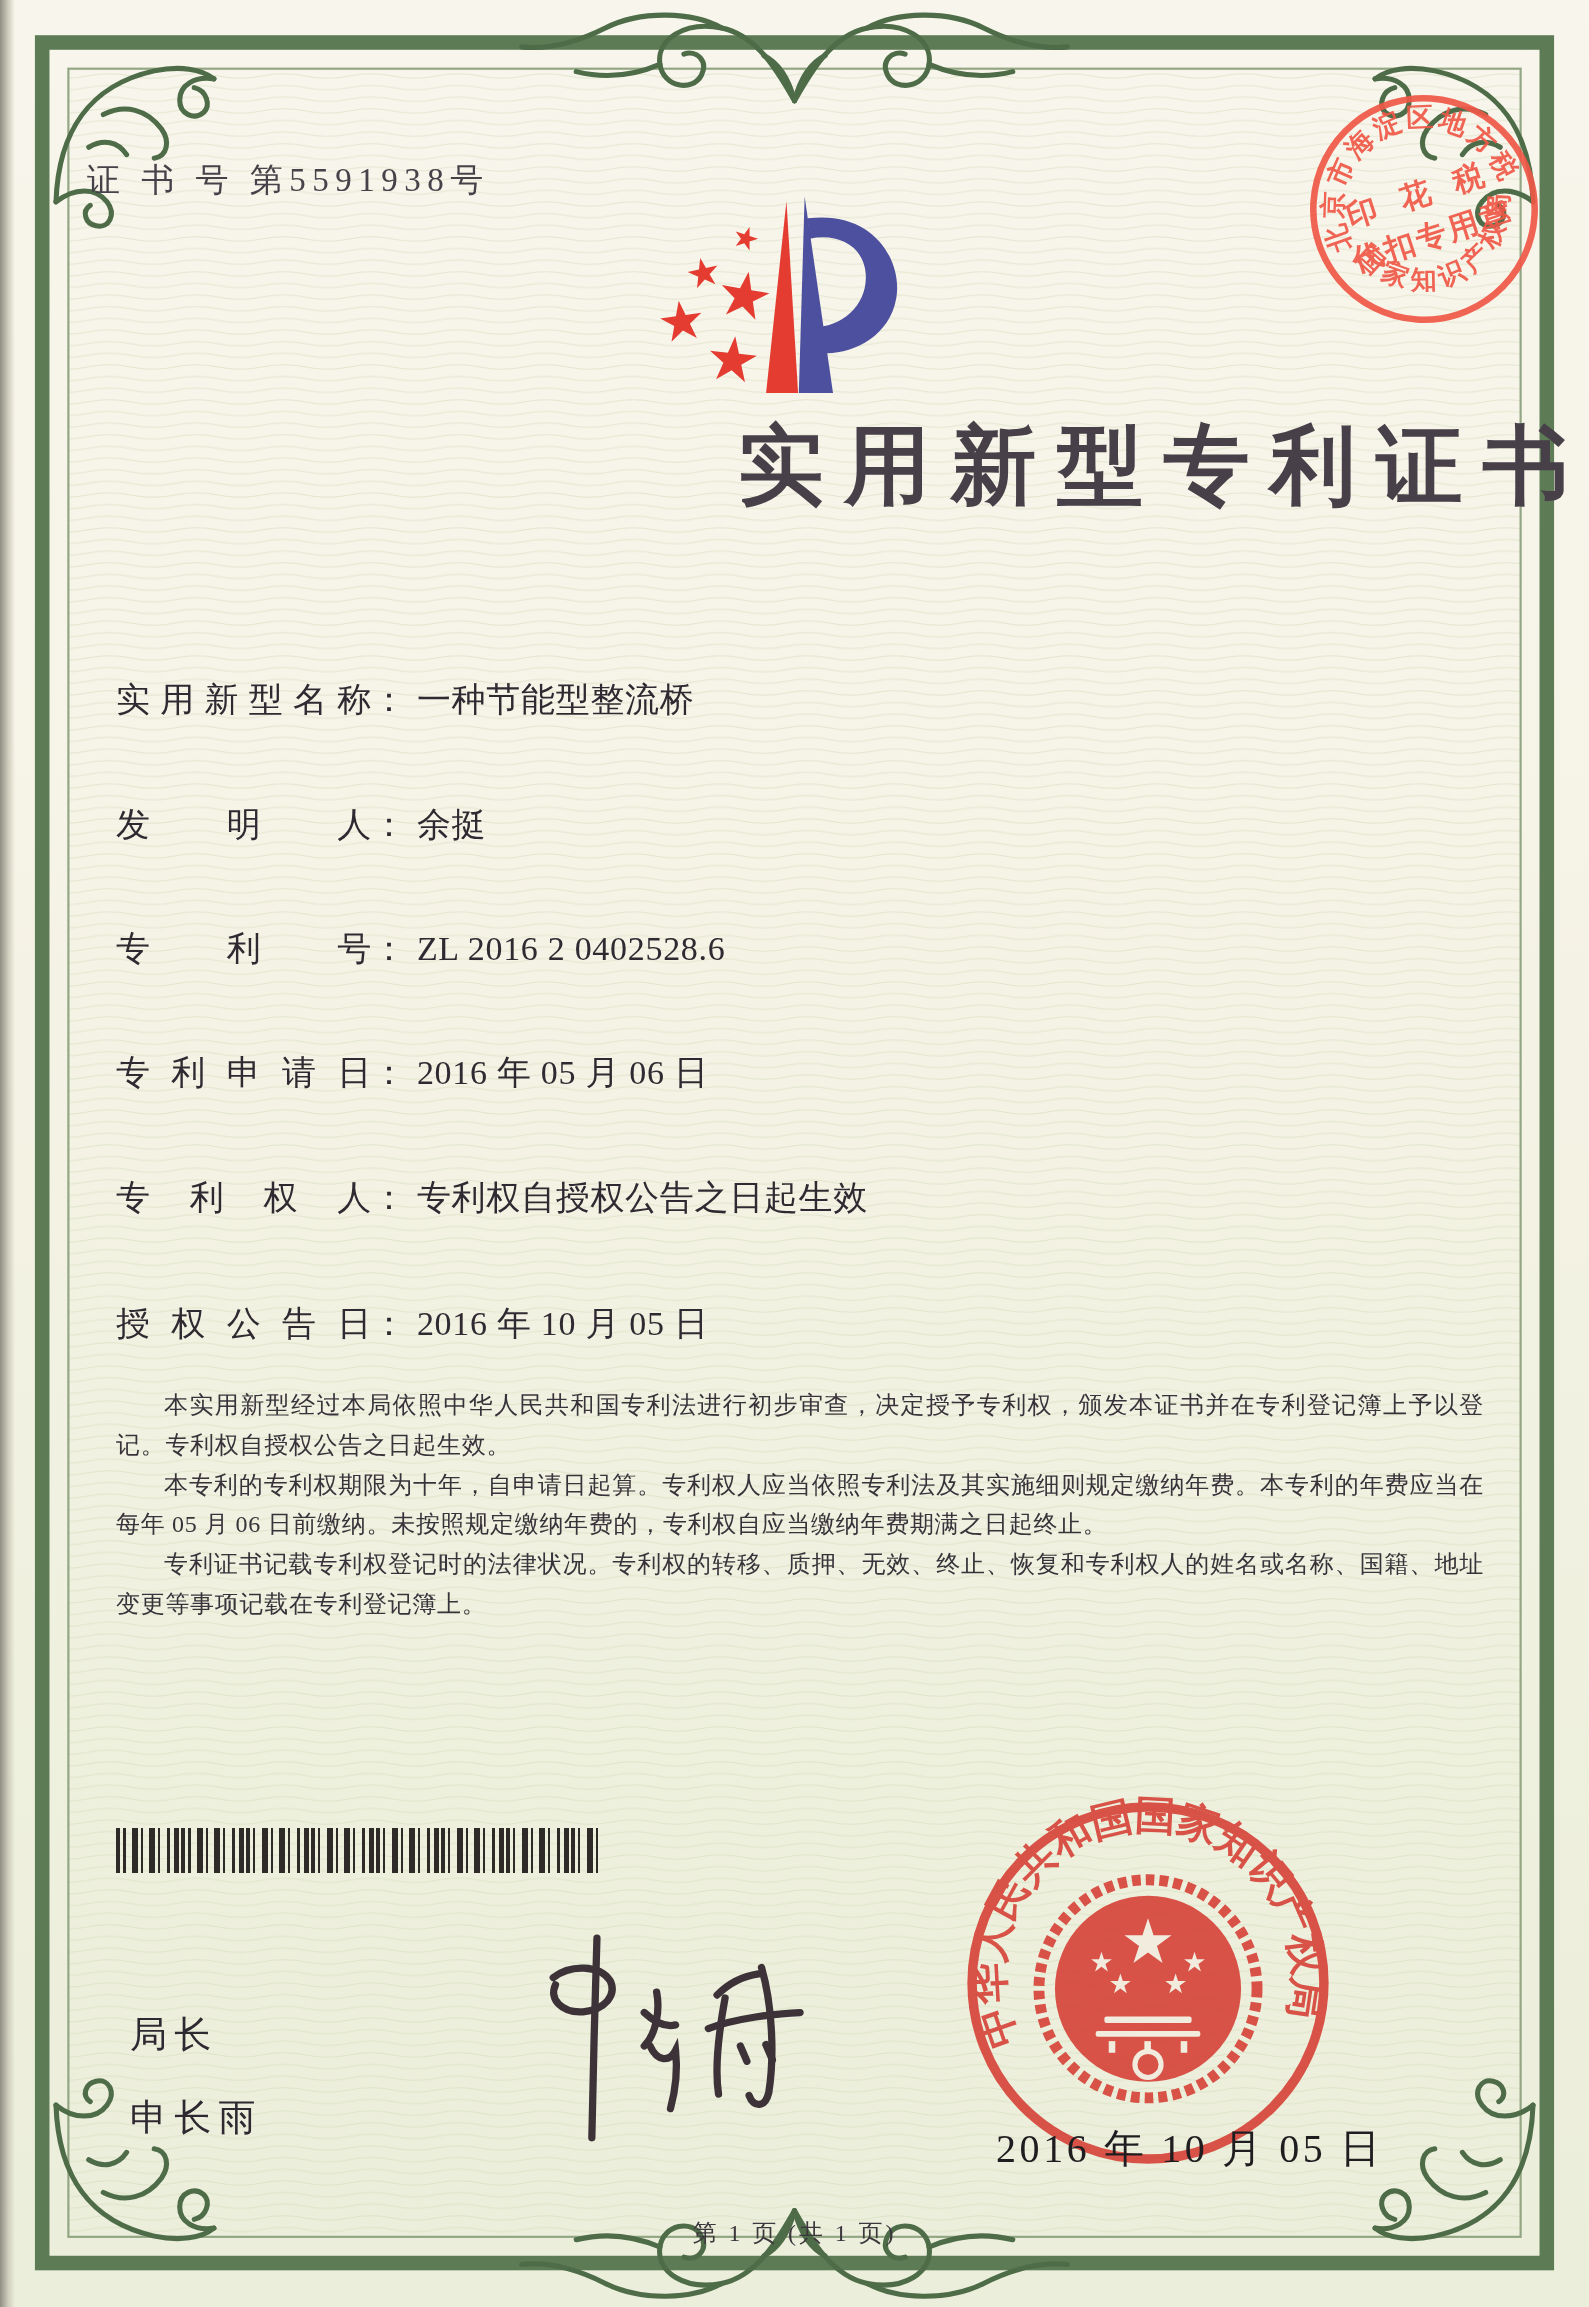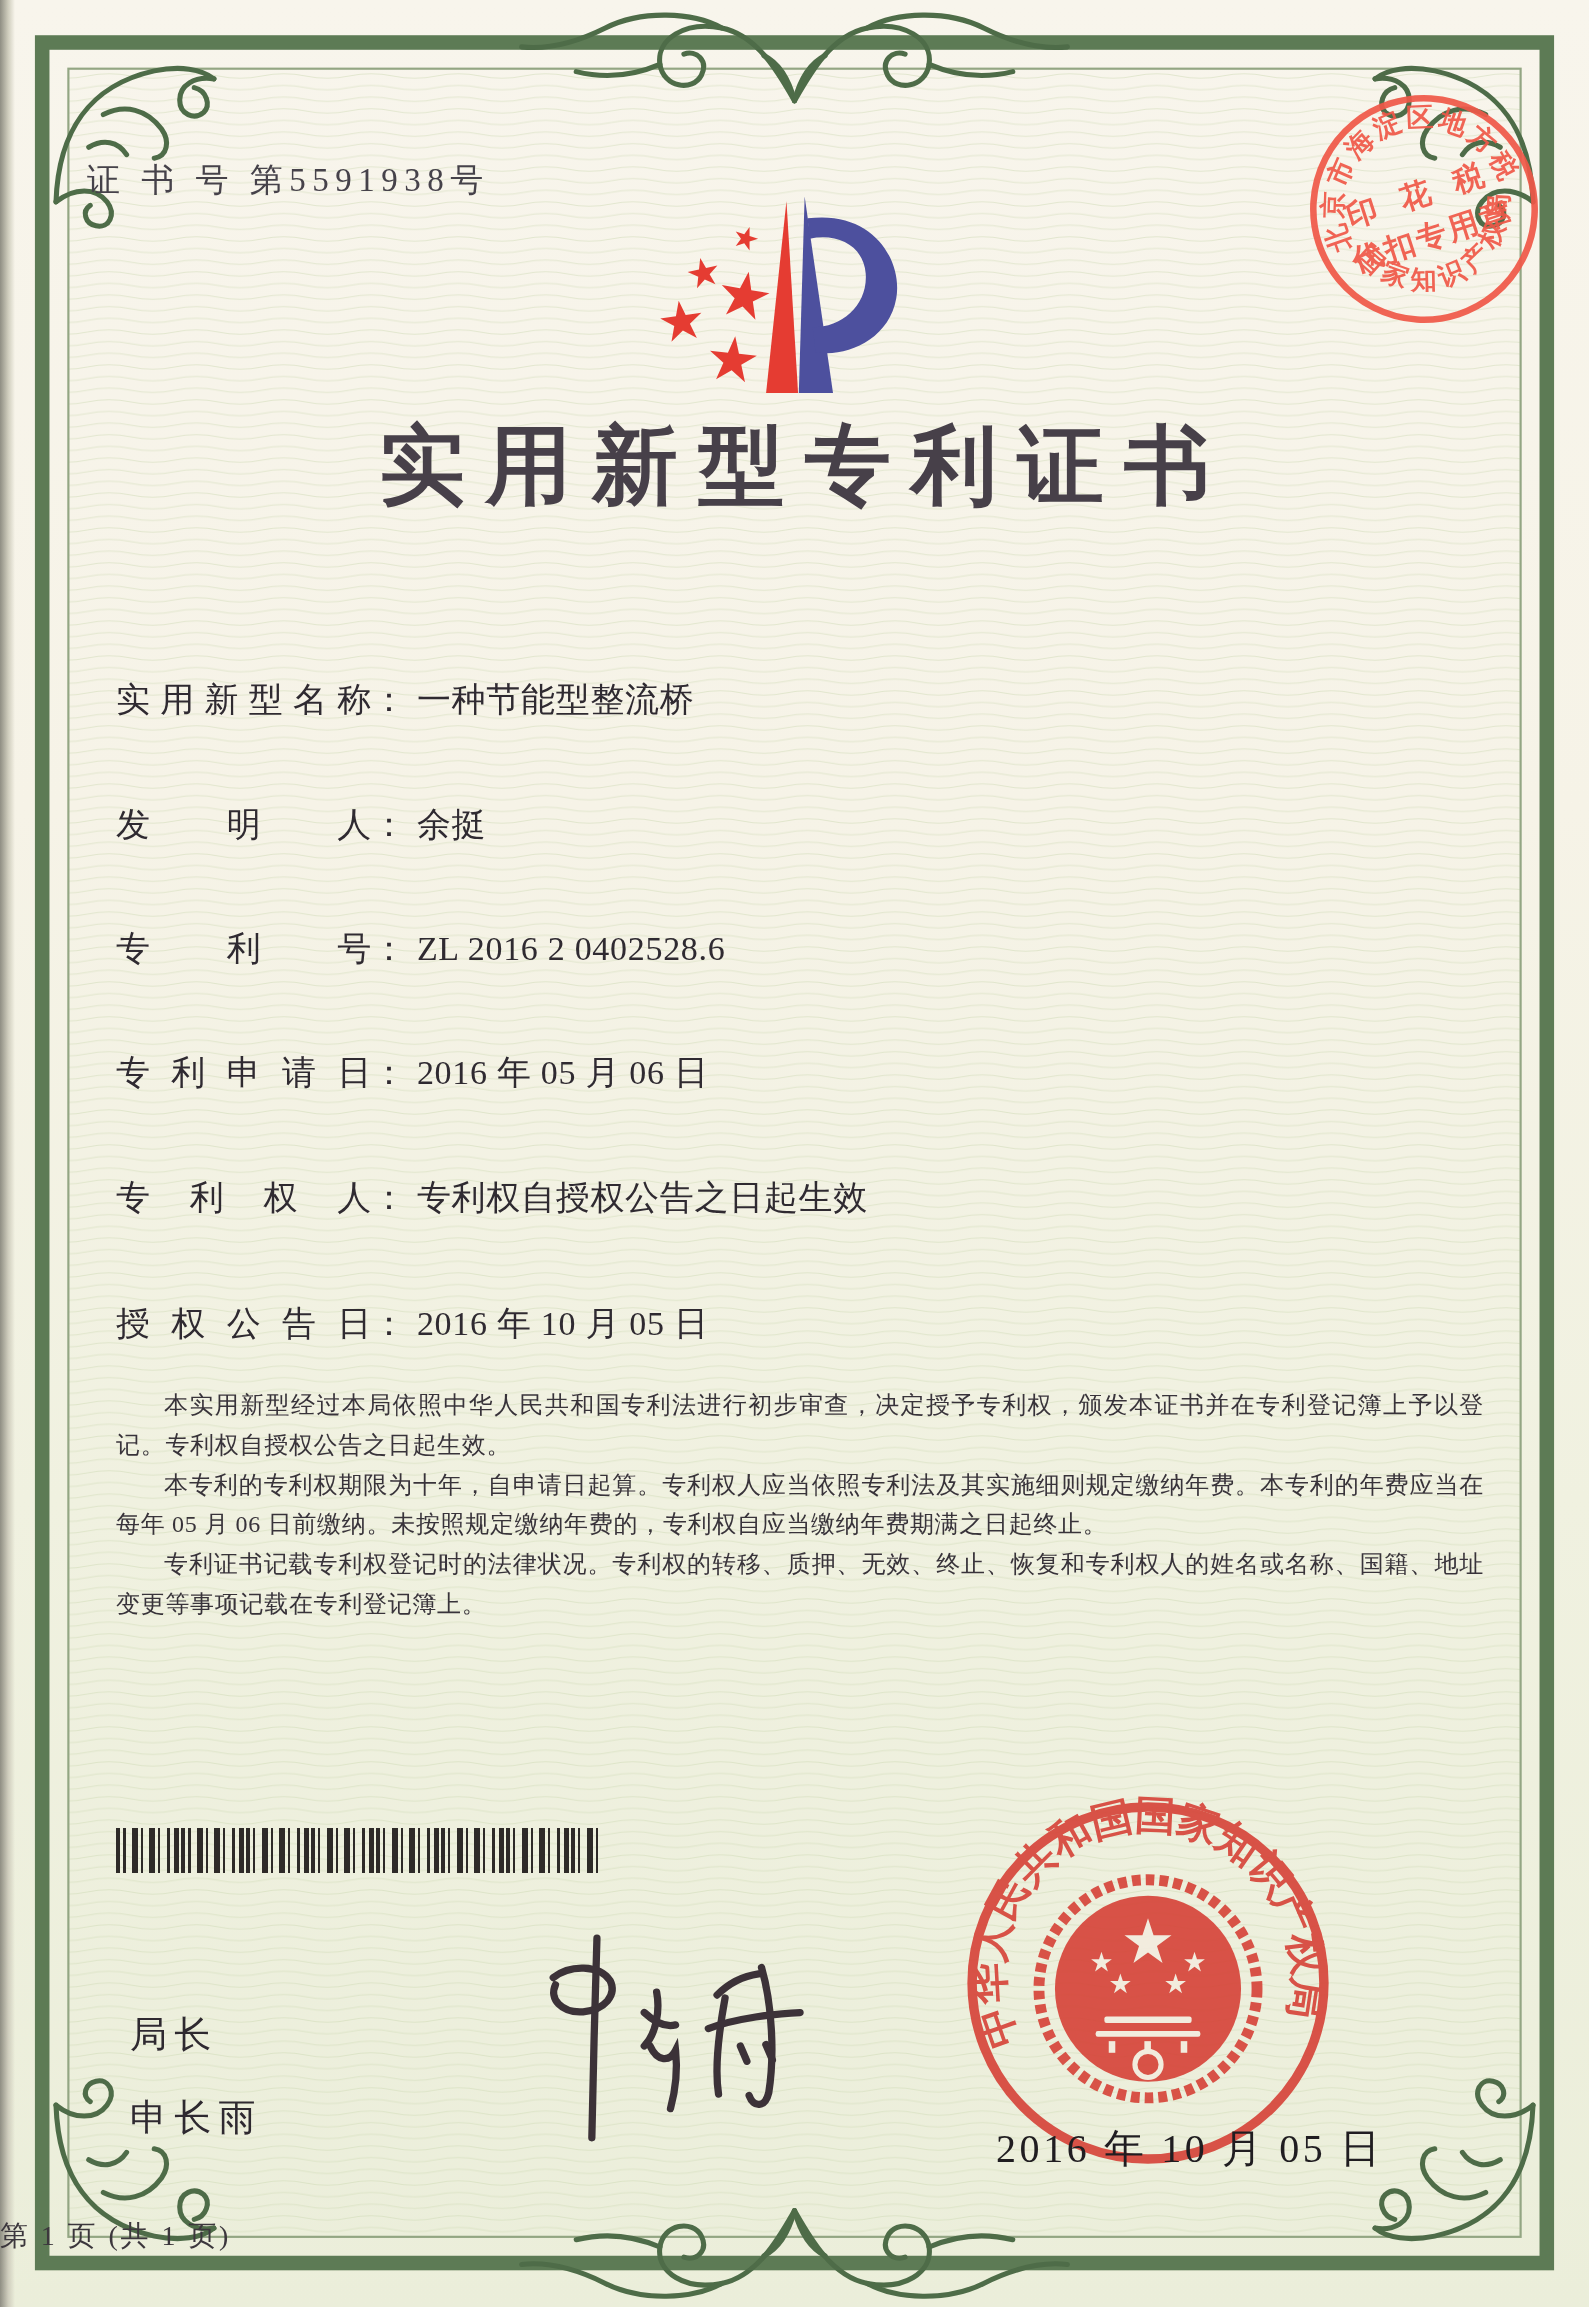--- a/index.html
+++ b/index.html
@@ -18,21 +18,21 @@
   #edge-shadow {
     left: 0; top: 0; bottom: 0; width: 14.6px;
     background: linear-gradient(90deg, #8f8e83, #cfcdbd 55%, rgba(255,255,255,0));
   }
   #cert-no {
     left: 87px; top: 158px;
     font-size: 33px; color: #46424a; letter-spacing: 6.5px;
   }
   #title {
     left: 0; top: 408px; width: 100%;
-    text-align: center;
+    text-align: right;
     font-size: 86px; font-weight: 600;
     letter-spacing: 20.4px; text-indent: 20.4px;
     color: #474049;
   }
   .field-row {
     left: 116px;
     font-size: 34px; color: #2f2a31; letter-spacing: 0.7px;
     white-space: nowrap;
   }
   .field-label {
@@ -60,21 +60,21 @@
       #2e2a28 58px 63px, rgba(0,0,0,0) 63px 65px);
   }
   #signer-title { left: 130px; top: 2010px; font-size: 37px; color: #2e2930; letter-spacing: 7.3px; }
   #signer-name  { left: 130px; top: 2093px; font-size: 37px; color: #2e2930; letter-spacing: 7.3px; font-family: Liberation Serif, serif; }
   #seal-date {
     left: 996px; top: 2121px;
     font-size: 40px; color: #201d21; letter-spacing: 3.6px; white-space: nowrap;
   }
   #footer {
     left: 0; top: 2217px; width: 100%;
-    font-size: 28px; color: #3c373d; letter-spacing: 2.9px;
+    text-align: center; font-size: 24px; color: #3c373d; letter-spacing: 2.9px;
   }
   svg { display: block; }
 </style>
 </head>
 <body>
 
 <div id="page">
 
   <svg class="abs" style="left:0;top:0" width="1589" height="2307" viewBox="0 0 2184 3170">
     <defs>

